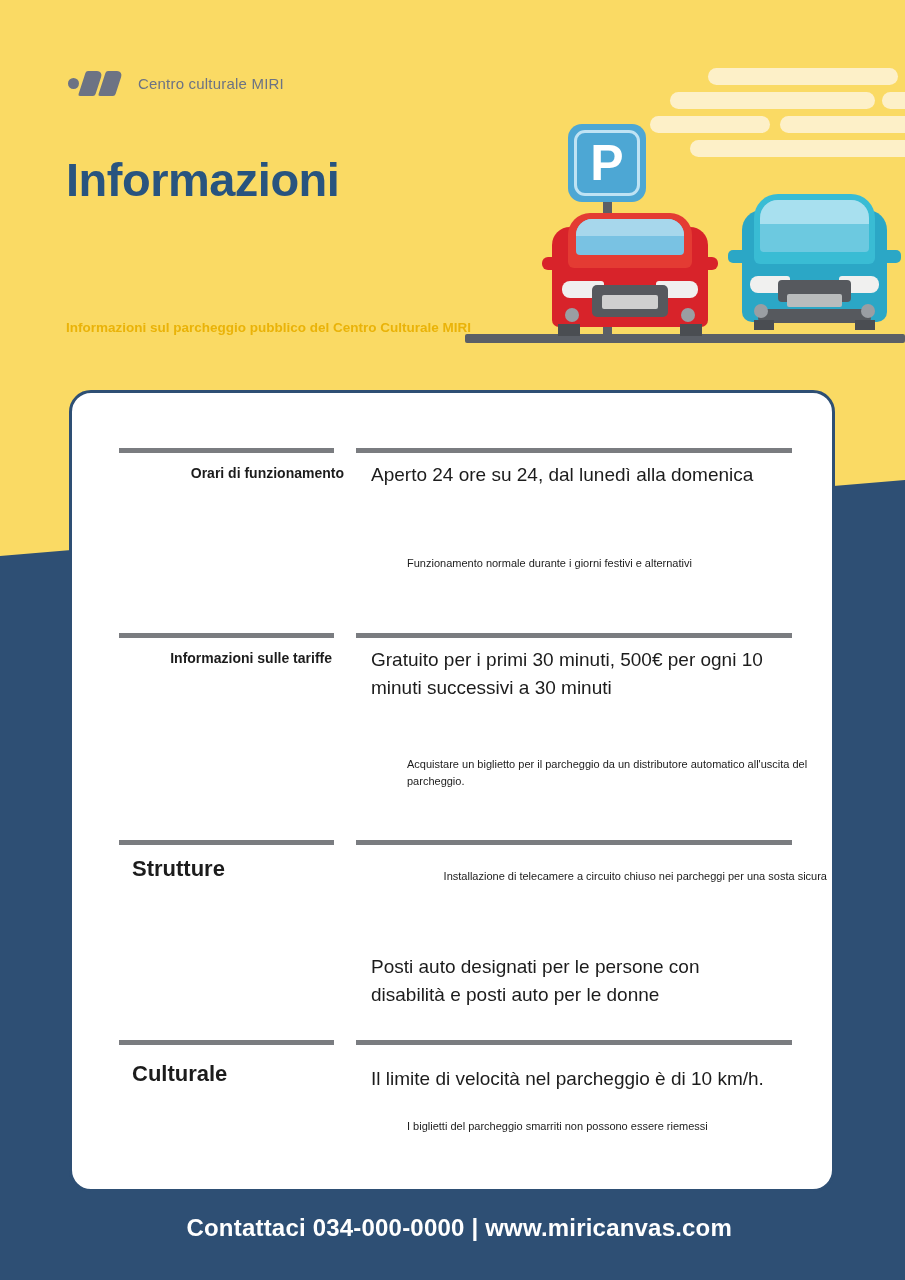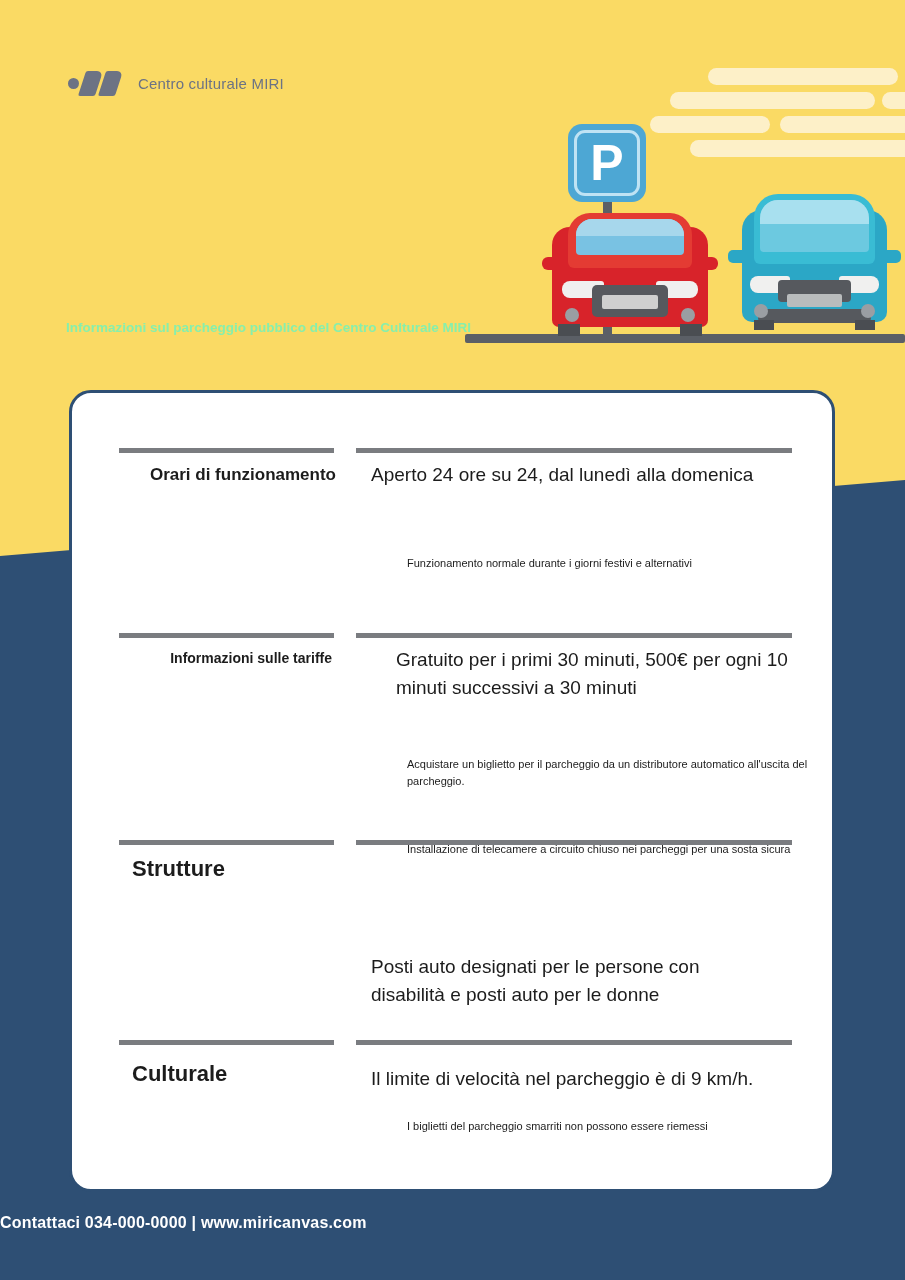--- a/index.html
+++ b/index.html
@@ -35,21 +35,21 @@
   .logo-text{font-size:15px;color:#6c7384;letter-spacing:.2px;white-space:nowrap;}
 
   .title{
     position:absolute;left:66px;top:152px;width:560px;
     font-size:47px;line-height:1.2;font-weight:bold;
     color:#28547f;letter-spacing:-0.5px;z-index:6;
   }
   .title .l2{display:block;}
   .subtitle{
     position:absolute;left:66px;top:320px;width:500px;
-    font-size:13.5px;font-weight:bold;color:#86efac;white-space:nowrap;
+    font-size:13.5px;font-weight:bold;color:#eab308;white-space:nowrap;
   }
 
   
   .illus{position:absolute;left:440px;top:110px;width:465px;height:250px;z-index:3;}
   .ground{position:absolute;left:25px;top:224px;width:440px;height:9px;background:#5b5f66;border-radius:2px;}
   .pole{position:absolute;left:163px;top:60px;width:9px;height:168px;background:#5b5f66;}
   .sign-outer{position:absolute;left:128px;top:14px;width:78px;height:78px;background:#4da7d4;border-radius:14px;}
   .sign-inner{position:absolute;left:134px;top:20px;width:66px;height:66px;border:3px solid #bfe3f4;border-radius:11px;box-sizing:border-box;}
   .sign-p{position:absolute;left:128px;top:14px;width:78px;height:78px;display:flex;align-items:center;justify-content:center;
           font-size:50px;font-weight:bold;color:#ffffff;line-height:1;font-family:"Liberation Sans",sans-serif;}
@@ -101,21 +101,21 @@
   .rule-right{position:absolute;height:5px;background:#7a7c80;}
   .row-label{
     position:absolute;color:#1c1c1c;font-weight:bold;white-space:nowrap;
   }
   .big-text{position:absolute;color:#1c1c1c;font-size:19px;line-height:1.45;}
   .small-text{position:absolute;color:#1c1c1c;font-size:11px;line-height:1.5;padding-left:36px;}
 
   
   .footer{
     position:absolute;left:0;top:1214px;width:732px;
-    text-align:left;color:#ffffff;font-size:16px;font-weight:bold;letter-spacing:.2px;
+    text-align:right;color:#ffffff;font-size:24px;font-weight:bold;letter-spacing:.2px;
     z-index:6;
   }
 </style>
 </head>
 <body>
 
 <div class="poster">
 
   <div class="bg-navy"></div>
   <div class="bg-yellow"></div>
@@ -175,54 +175,55 @@
         <span class="plate"></span>
       <span class="bumper"></span>
       <span class="fog-l"></span>
         <span class="fog-r"></span>
       <span class="tire-l"></span>
         <span class="tire-r"></span>
     </div>
   </div>
 
   <div class="title">
+    <span class="l2">Informazioni</span>
   </div>
   <div class="subtitle">Informazioni sul parcheggio pubblico del Centro Culturale MIRI</div>
 
   <div class="card">
 
     <div class="row">
       <div class="rule-left" style="left:47px;top:55px;width:215px;"></div>
       <div class="rule-right" style="left:284px;top:55px;width:436px;"></div>
-      <div class="row-label" style="left:64px;top:72px;width:200px;font-size:17px;text-align:right;">Orari di funzionamento</div>
+      <div class="row-label" style="left:72px;top:72px;width:200px;font-size:14px;text-align:right;">Orari di funzionamento</div>
       <div class="big-text" style="left:299px;top:68px;width:400px;">Aperto 24 ore su 24, dal lunedì alla domenica</div>
       <div class="small-text" style="left:299px;top:162px;width:430px;">Funzionamento normale durante i giorni festivi e alternativi</div>
     </div>
 
     <div class="row">
       <div class="rule-left" style="left:47px;top:240px;width:215px;"></div>
       <div class="rule-right" style="left:284px;top:240px;width:436px;"></div>
       <div class="row-label" style="left:60px;top:257px;width:200px;font-size:14px;text-align:right;">Informazioni sulle tariffe</div>
-      <div class="big-text" style="left:299px;top:253px;width:420px;margin-left:25px;">Gratuito per i primi 30 minuti, 500€ per ogni 10 minuti successivi a 30 minuti</div>
+      <div class="big-text" style="left:299px;top:253px;width:420px;">Gratuito per i primi 30 minuti, 500€ per ogni 10 minuti successivi a 30 minuti</div>
       <div class="small-text" style="left:299px;top:363px;width:450px;">Acquistare un biglietto per il parcheggio da un distributore automatico all'uscita del parcheggio.</div>
     </div>
 
     <div class="row">
       <div class="rule-left" style="left:47px;top:447px;width:215px;"></div>
       <div class="rule-right" style="left:284px;top:447px;width:436px;"></div>
       <div class="row-label" style="left:60px;top:463px;width:200px;font-size:22px;text-align:left;left:60px;">Strutture</div>
-      <div class="small-text" style="left:299px;top:448px;width:420px;">Installazione di telecamere a circuito chiuso nei parcheggi per una sosta sicura</div>
+      <div class="small-text" style="left:299px;top:475px;width:420px;text-align:right;">Installazione di telecamere a circuito chiuso nei parcheggi per una sosta sicura</div>
       <div class="big-text" style="left:299px;top:560px;width:400px;">Posti auto designati per le persone con disabilità e posti auto per le donne</div>
     </div>
 
     <div class="row">
       <div class="rule-left" style="left:47px;top:647px;width:215px;"></div>
       <div class="rule-right" style="left:284px;top:647px;width:436px;"></div>
       <div class="row-label" style="left:60px;top:668px;width:200px;font-size:22px;text-align:left;">Culturale</div>
-      <div class="big-text" style="left:299px;top:672px;width:420px;">Il limite di velocità nel parcheggio è di 9 km/h.</div>
+      <div class="big-text" style="left:299px;top:672px;width:420px;">Il limite di velocità nel parcheggio è di 10 km/h.</div>
       <div class="small-text" style="left:299px;top:725px;width:430px;">I biglietti del parcheggio smarriti non possono essere riemessi</div>
     </div>
 
   </div>
 
   <div class="footer">Contattaci 034-000-0000 | www.miricanvas.com</div>
 
 </div>
 
 </body></html>

